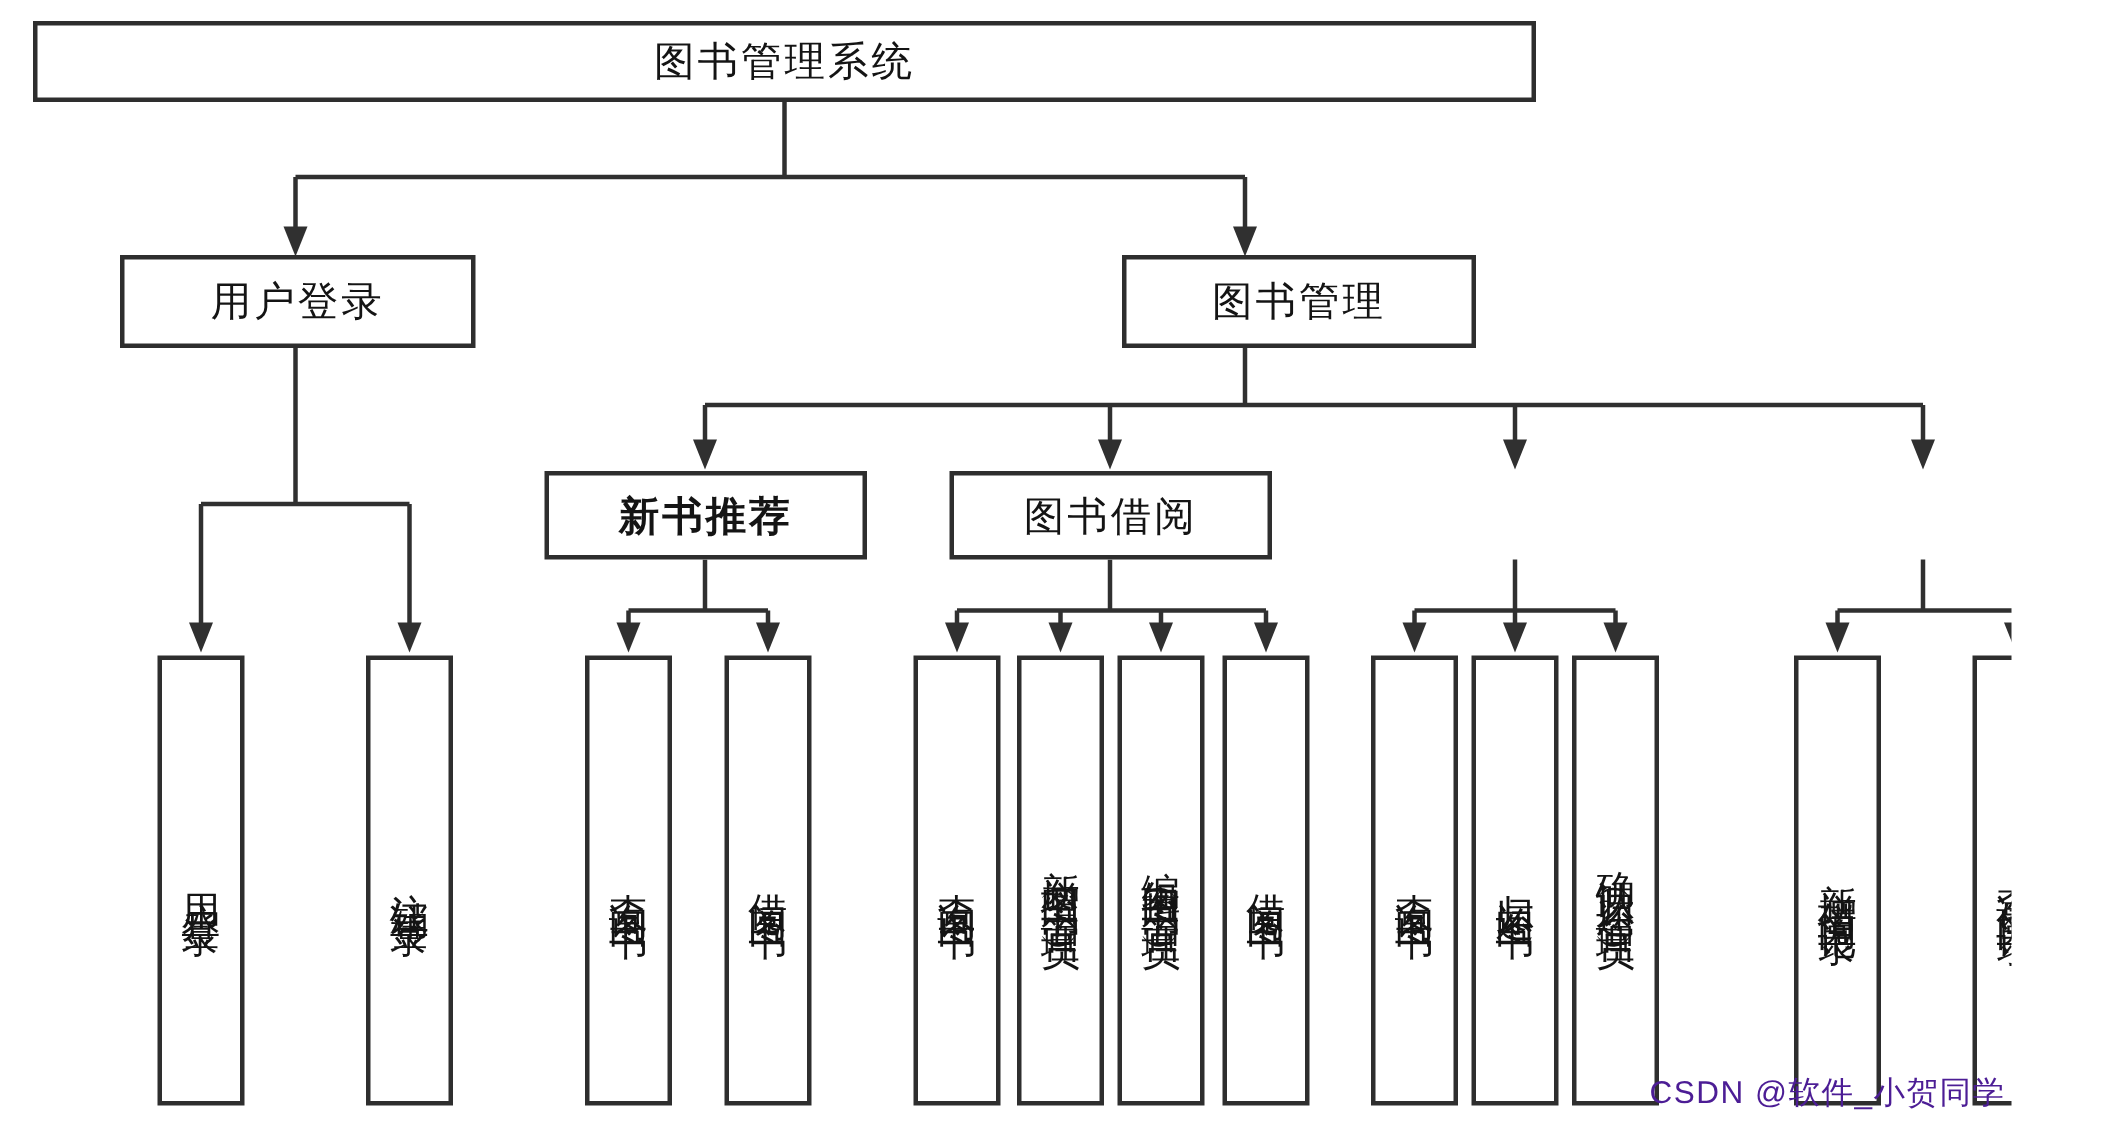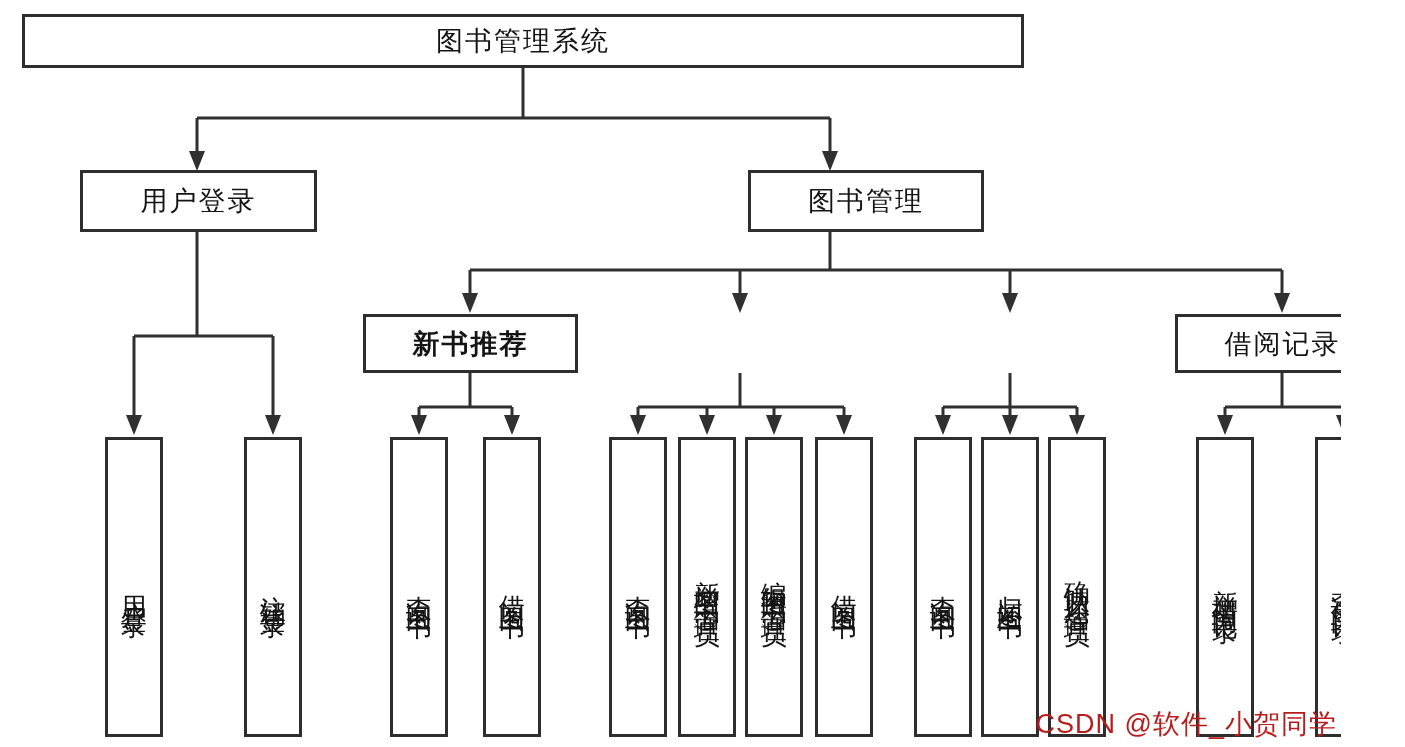--- a/index.html
+++ b/index.html
@@ -38,22 +38,22 @@
     text-orientation: mixed;
     font-size: 26px;
     letter-spacing: 6px;
     color: #141414;
     line-height: 1.1;
   }
   .watermark {
     position: absolute;
     right: 4px;
     bottom: 5px;
-    font-size: 27px;
-    color: #b91c1c;
+    font-size: 21px;
+    color: #4c1d95;
     letter-spacing: 1px;
     white-space: nowrap;
     margin-left: 15px;
   }
   
   .n-root   { left: 22px;   top: 14px;  width: 1002px; height: 54px; }
   .n-l2a    { left: 80px;   top: 170px; width: 237px;  height: 62px; }
   .n-l2b    { left: 712px;  top: 170px; width: 236px;  height: 62px; margin-left: 36px; }
   .n-l3a    { left: 363px;  top: 314px; width: 215px;  height: 59px; font-weight: bold; }
   .n-l3b    { left: 633px;  top: 314px; width: 215px;  height: 59px; }
@@ -162,22 +162,22 @@
   <div class="box hbox n-l2a">
     <span>用户登录</span>
   </div>
   <div class="box hbox n-l2b">
     <span>图书管理</span>
   </div>
 
   <div class="box hbox n-l3a">
     <span>新书推荐</span>
   </div>
-  <div class="box hbox n-l3d">
-    <span>借阅记录</span>
+  <div class="box hbox n-l3b">
+    <span>图书借阅</span>
   </div>
 
   <div class="box vbox leaf n-f1">
     <span>用户登录</span>
   </div>
   <div class="box vbox leaf n-f2">
     <span>注销登录</span>
   </div>
   <div class="box vbox leaf n-f3">
     <span>查询图书</span>

